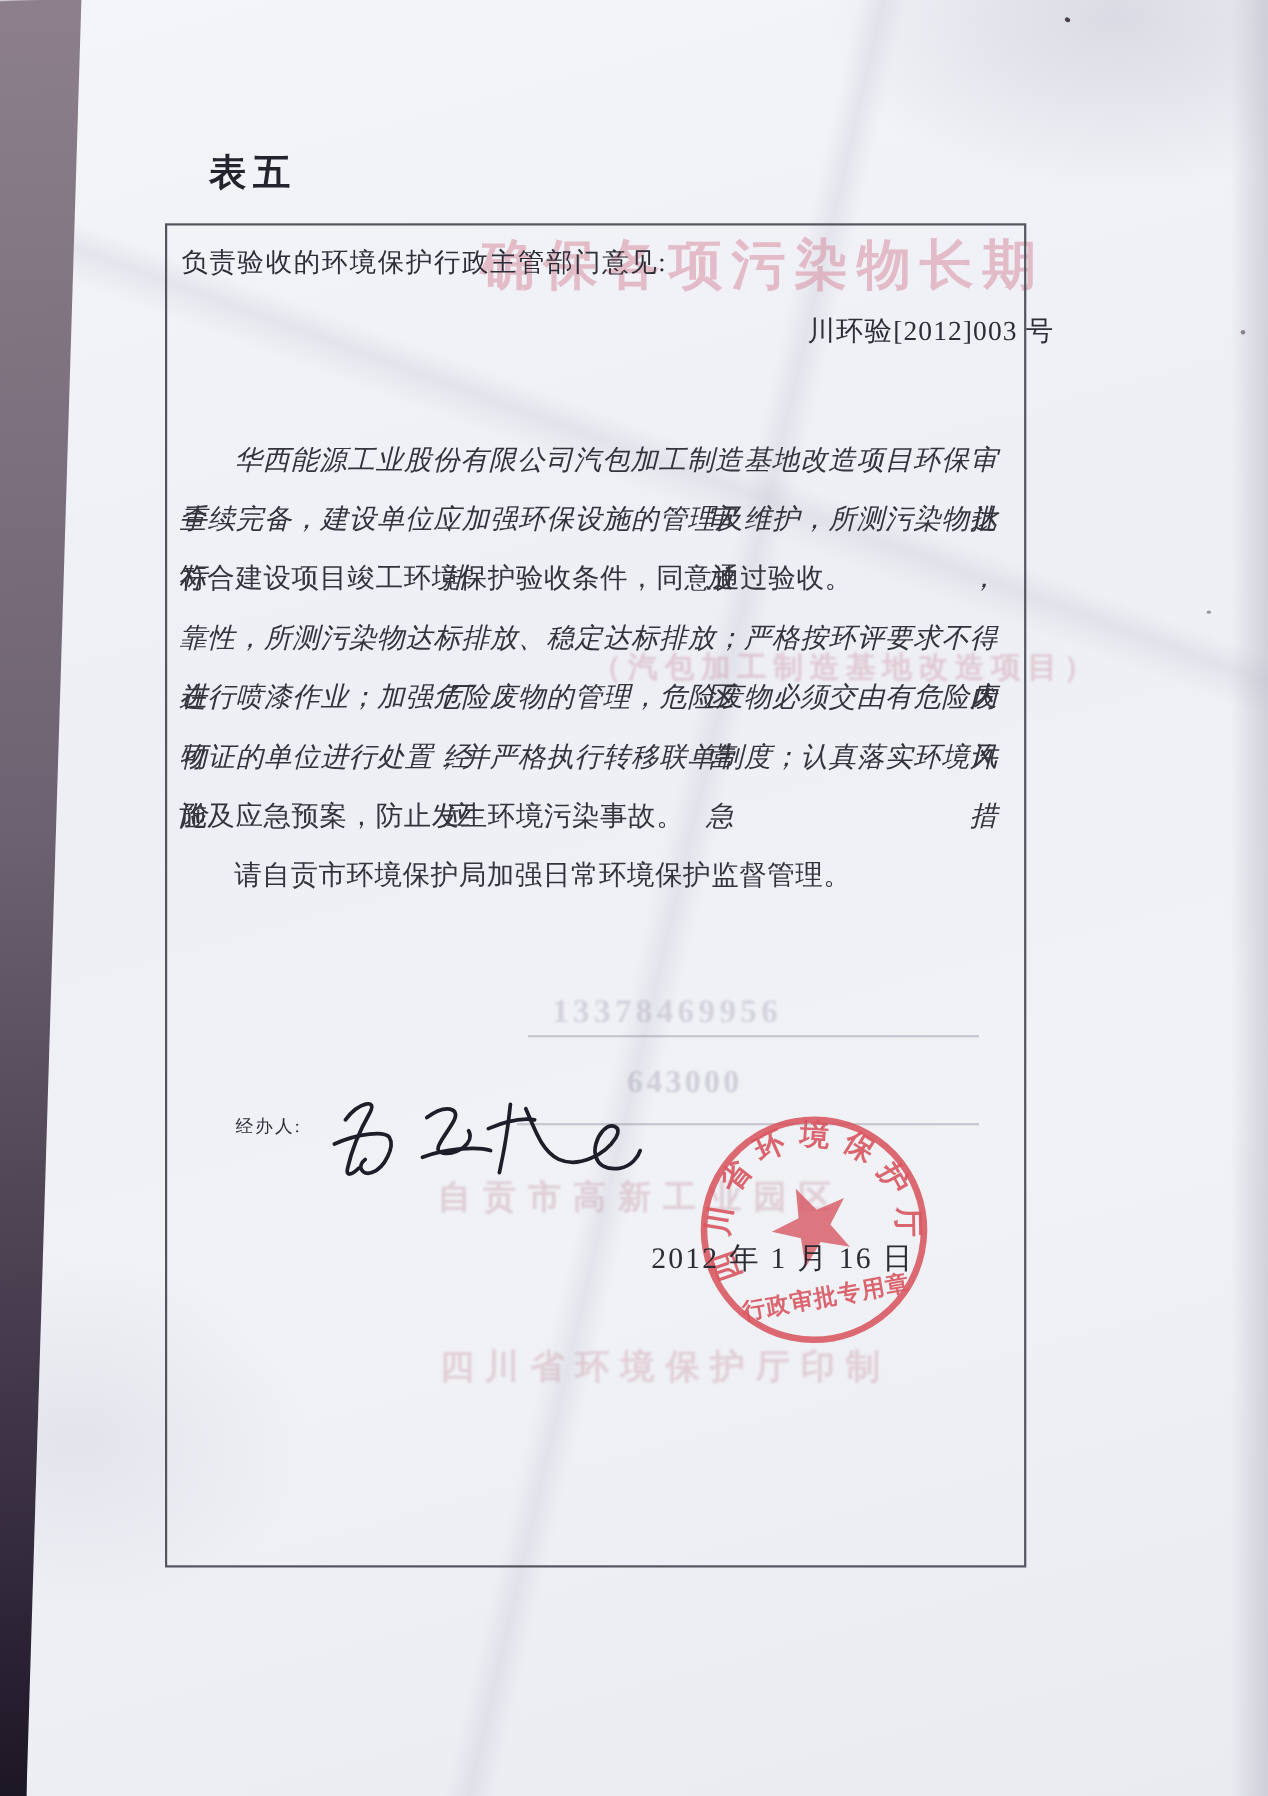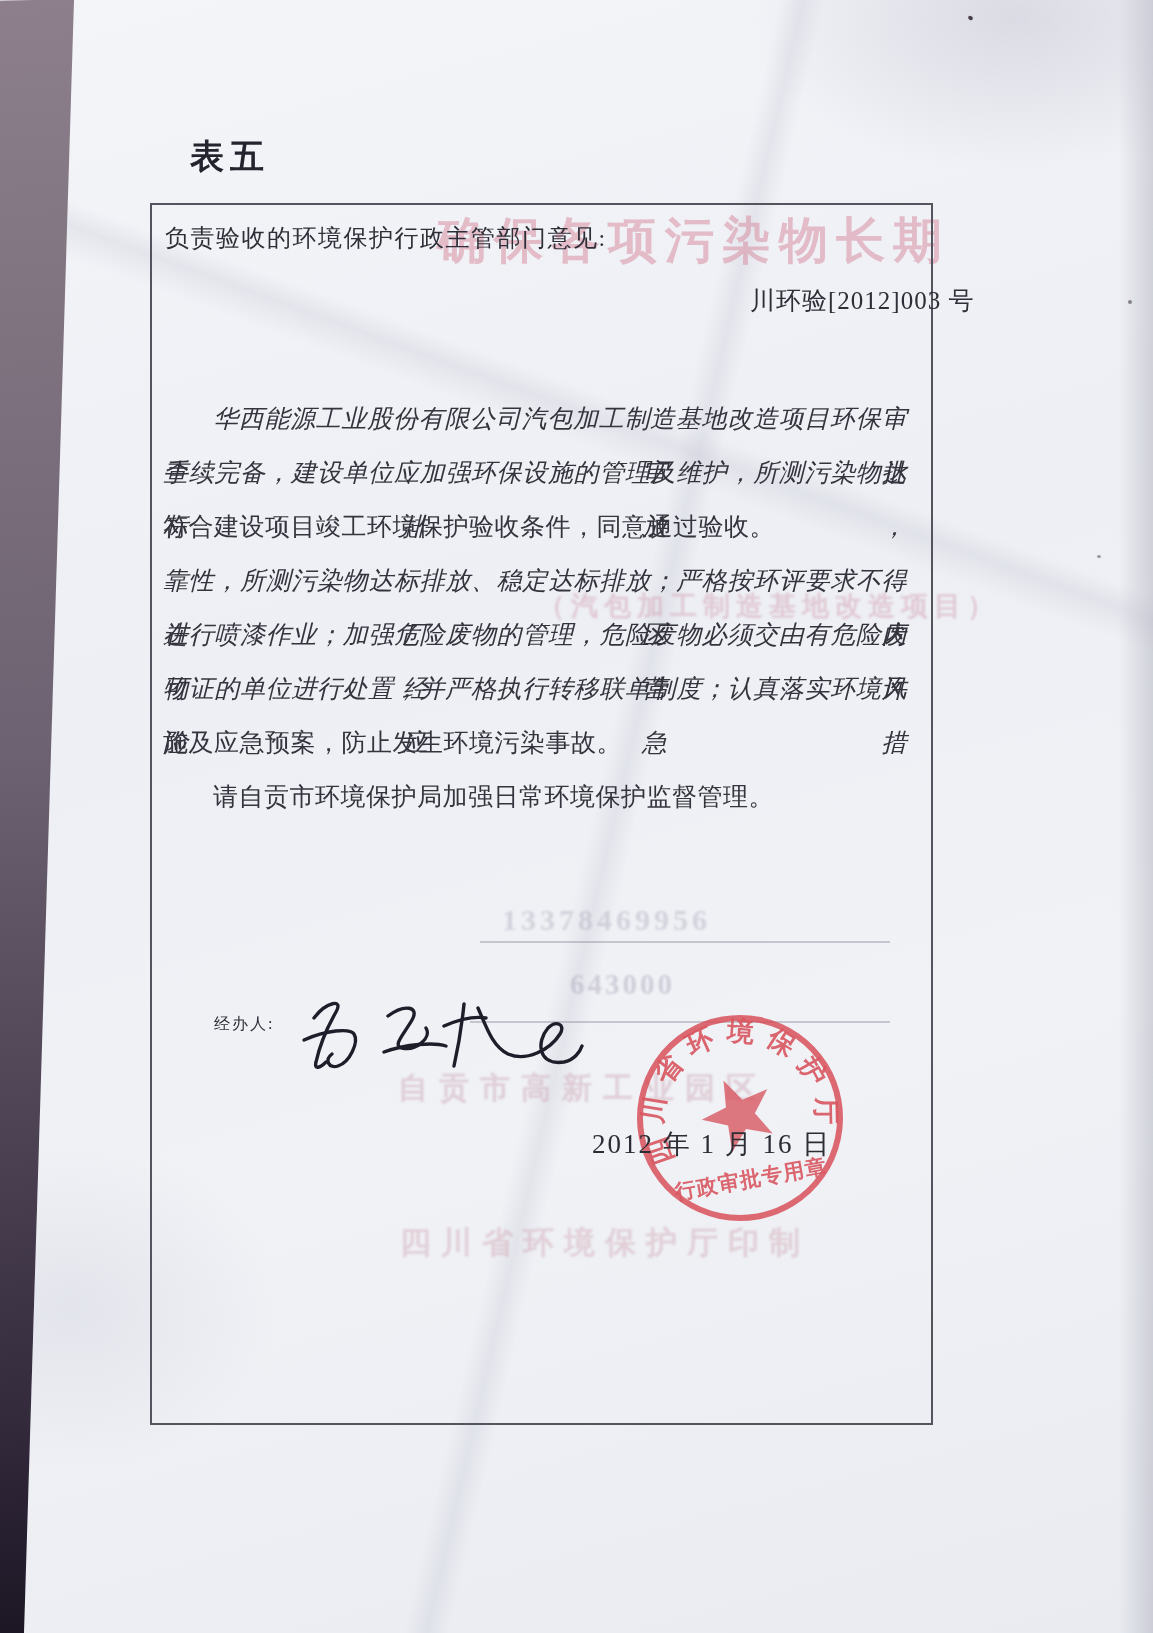--- a/index.html
+++ b/index.html
@@ -18,21 +18,21 @@
       linear-gradient(283deg,transparent 46%,rgba(176,176,193,.20) 47.5%,transparent 49%),
       linear-gradient(200deg,transparent 29%,rgba(182,182,197,.22) 30.2%,transparent 31.8%),
       linear-gradient(90deg,rgba(0,0,0,0) 97%,rgba(150,150,165,.35) 100%),
       linear-gradient(165deg,#f4f5f9 0%,#edeff4 38%,#f0f2f6 66%,#e9ebf1 100%);
   }
   .abs{position:absolute;}
   .ink{color:#2d2e37;}
   .sheet-label{left:190px;top:134px;font-size:34px;font-weight:600;letter-spacing:6px;color:#23242d;z-index:2;}
   .opinion-box{left:150px;top:203px;width:779px;height:1218px;border:2px solid #54545e;z-index:2;}
   .box-title{left:165px;top:222px;font-size:24px;letter-spacing:1.5px;z-index:2;text-align:right;}
-  .doc-number{left:750px;top:284px;font-size:25px;letter-spacing:1px;z-index:2;}
+  .doc-number{left:734px;top:284px;font-size:25px;letter-spacing:1px;z-index:2;}
   .body-lines{left:163px;top:392px;width:744px;z-index:2;}
   .bline{height:54px;line-height:54px;font-size:25px;color:#33343d;letter-spacing:.5px;white-space:nowrap;}
   .bline.j{white-space:normal;text-align:justify;text-align-last:justify;text-justify:inter-character;font-style:italic;}
   .bline.ind{text-indent:50px;}
   .handler-label{left:214px;top:1014px;font-size:16px;letter-spacing:2px;z-index:4;}
   .signature{left:292px;top:982px;z-index:4;}
   .date-line{left:592px;top:1126px;font-size:27px;letter-spacing:2px;color:#2b2c34;z-index:5;text-align:right;}
   .stamp{left:633px;top:1011px;width:214px;height:214px;z-index:3;transform:rotate(-10deg);opacity:.93;}
   .ghost{z-index:1;font-weight:700;}
   .ghost-title{left:437px;top:208px;font-size:49px;letter-spacing:8px;color:rgba(214,134,153,.50);filter:blur(.6px);}

